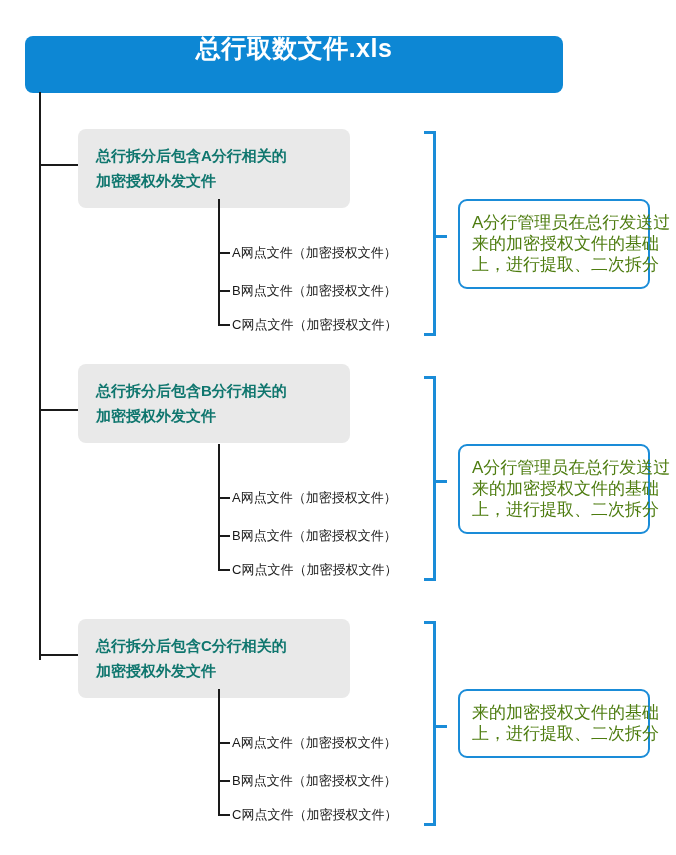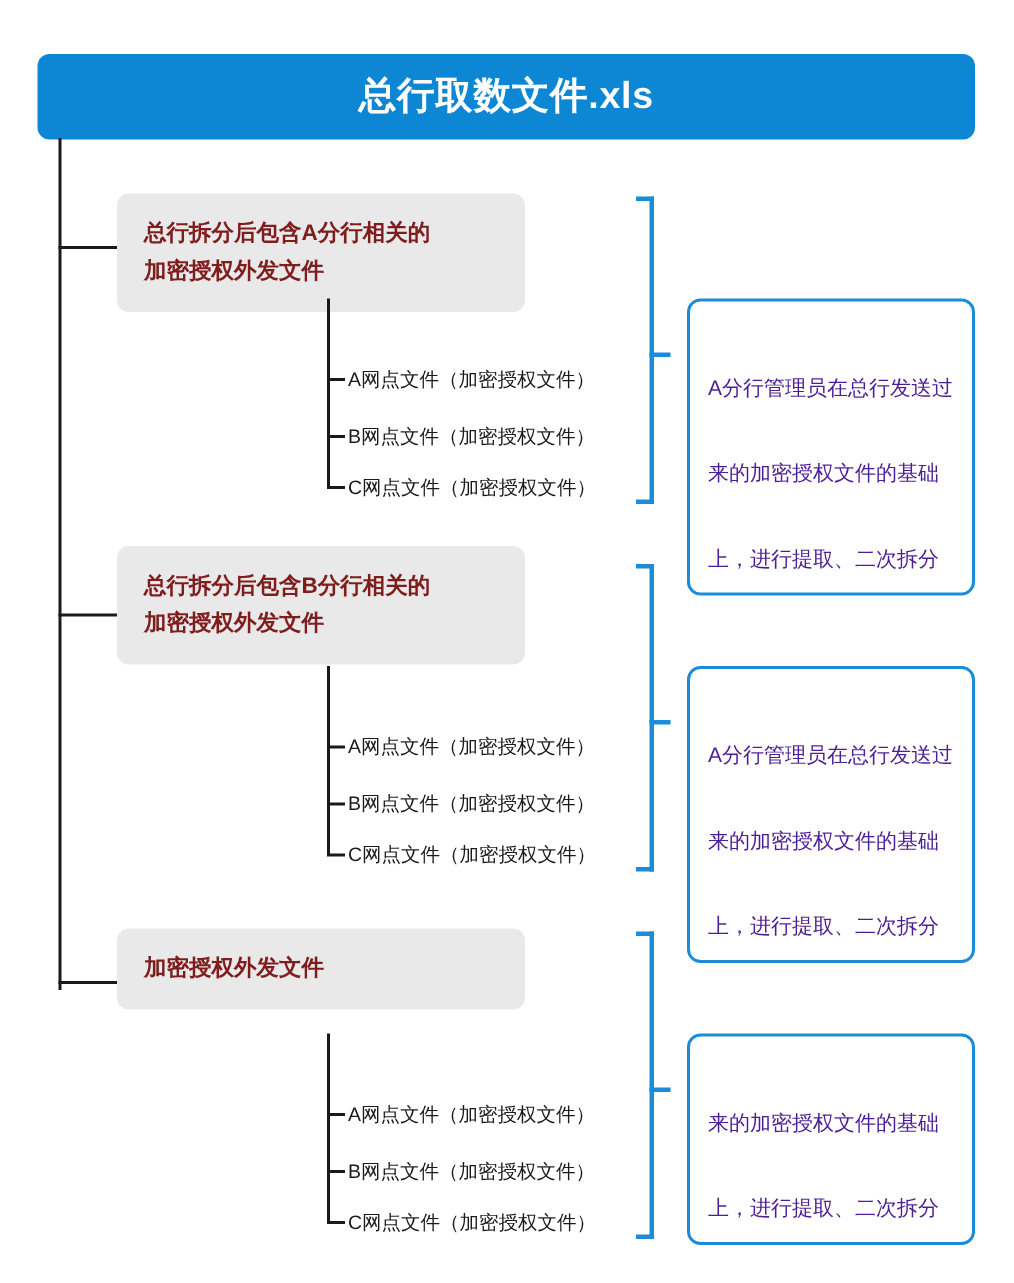--- a/index.html
+++ b/index.html
@@ -21,26 +21,26 @@
     left: 0; top: 0;
     width: 676px;
     height: 855px;
   }
 
   
   .header-box {
     position: absolute;
     left: 25px;
     top: 36px;
-    width: 625px;
+    width: 538px;
     height: 57px;
     background: #0d87d4;
     border-radius: 8px;
     display: flex;
-    align-items: center;
+    align-items: flex-start;
     justify-content: center;
     box-sizing: border-box;
   }
   .header-title {
     color: #ffffff;
     font-size: 25px;
     font-weight: bold;
     letter-spacing: 0.5px;
     line-height: 1;
     white-space: nowrap;
@@ -68,21 +68,21 @@
     width: 272px;
     background: #e9e9e9;
     border-radius: 8px;
     box-sizing: border-box;
     padding: 14px 16px 15px 18px;
   }
   .group-node-line {
     font-size: 15px;
     font-weight: bold;
     line-height: 25px;
-    color: #7f1d1d;
+    color: #0f766e;
     white-space: nowrap;
   }
 
   
   .leaf-spine {
     position: absolute;
     left: 218px;
     width: 2px;
     background: #1a1a1a;
   }
@@ -129,25 +129,24 @@
     position: absolute;
     left: 458px;
     width: 192px;
     background: #ffffff;
     border: 2px solid #1a8cd8;
     border-radius: 9px;
     box-sizing: border-box;
     padding: 11px 10px 12px 12px;
   }
   .callout-line {
-    font-size: 14px;
+    font-size: 17px;
     line-height: 21px;
-    color: #4c1d95;
-    white-space: nowrap;
-    margin-top: 36px;
+    color: #4d7c0f;
+    white-space: nowrap;
   }
 </style>
 </head>
 <body>
 
 <div id="diagram-root">
 
   <div class="header-box">
     <span class="header-title">总行取数文件.xls</span>
   </div>
@@ -199,20 +198,21 @@
   <div class="bracket-arm" style="top:578px;"></div>
   <div class="bracket-stub" style="top:480px;"></div>
 
   <div class="callout" style="top:444px;">
     <div class="callout-line">A分行管理员在总行发送过</div>
     <div class="callout-line">来的加密授权文件的基础</div>
     <div class="callout-line">上，进行提取、二次拆分</div>
   </div>
 
   <div class="group-node" style="top:619px;">
+    <div class="group-node-line">总行拆分后包含C分行相关的</div>
     <div class="group-node-line">加密授权外发文件</div>
   </div>
 
   <div class="leaf-spine" style="top:689px;height:126px;"></div>
   <div class="leaf-stub" style="top:742px;"></div>
   <div class="leaf-label" style="top:735px;">A网点文件（加密授权文件）</div>
   <div class="leaf-stub" style="top:780px;"></div>
   <div class="leaf-label" style="top:773px;">B网点文件（加密授权文件）</div>
   <div class="leaf-stub" style="top:814px;"></div>
   <div class="leaf-label" style="top:807px;">C网点文件（加密授权文件）</div>

